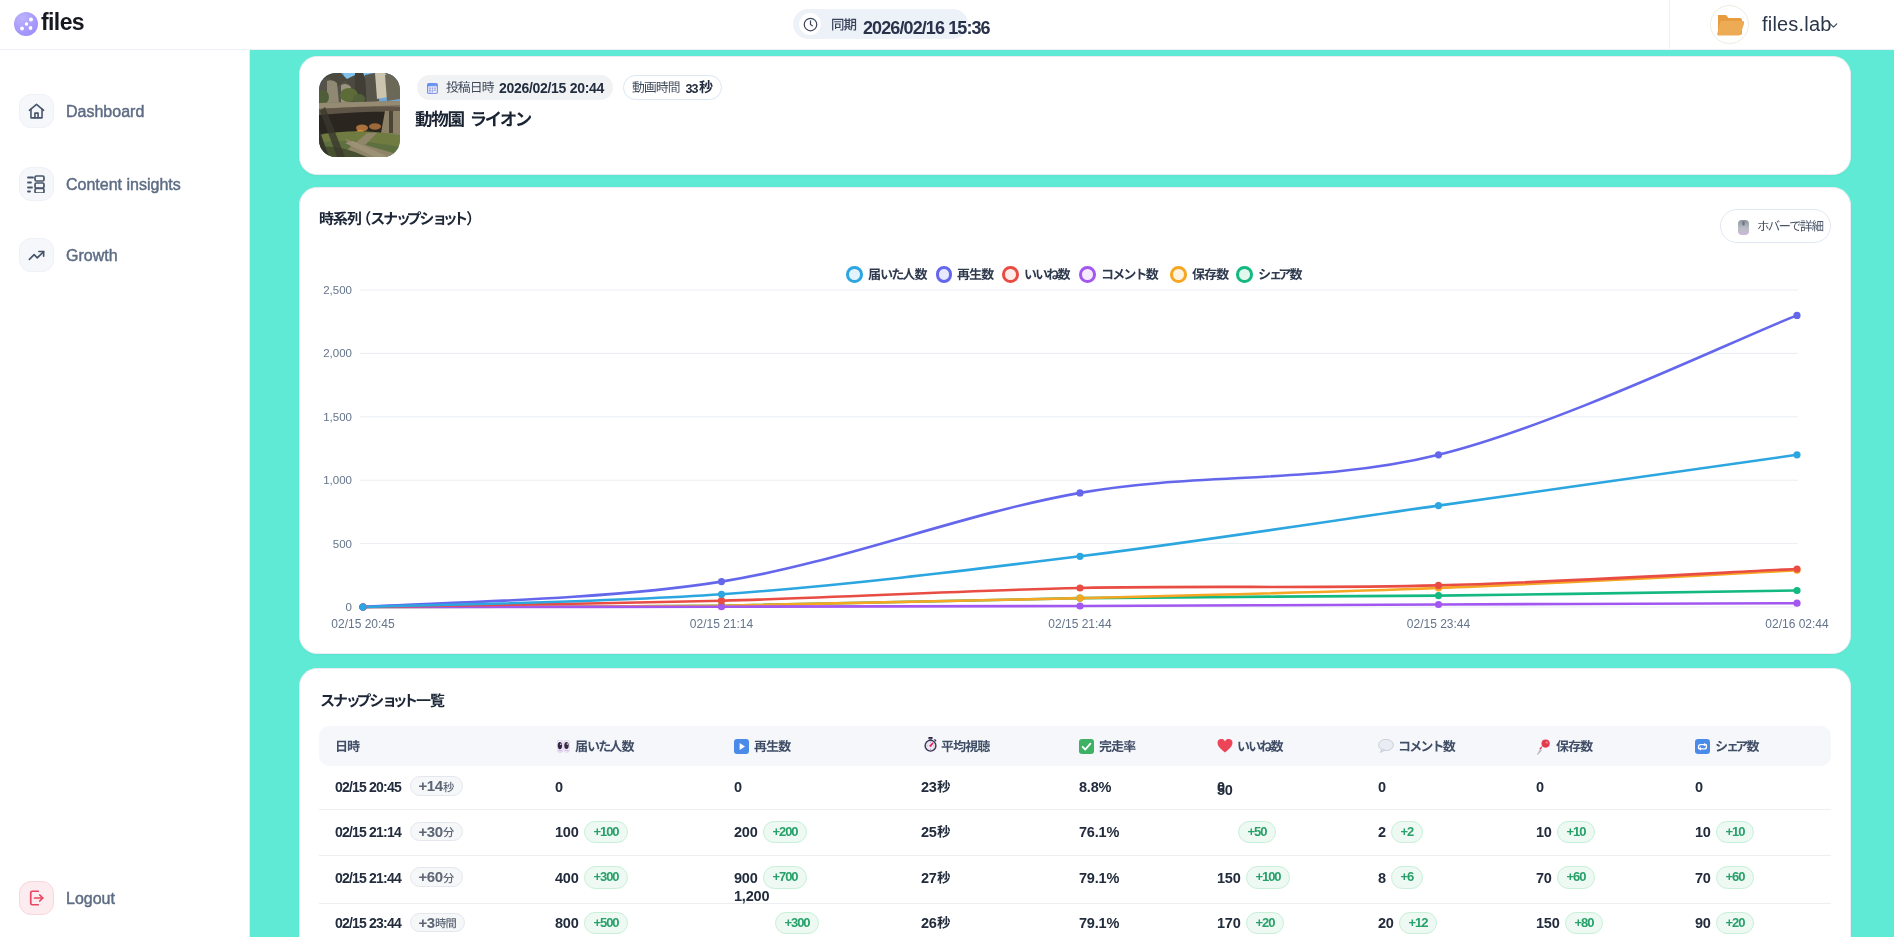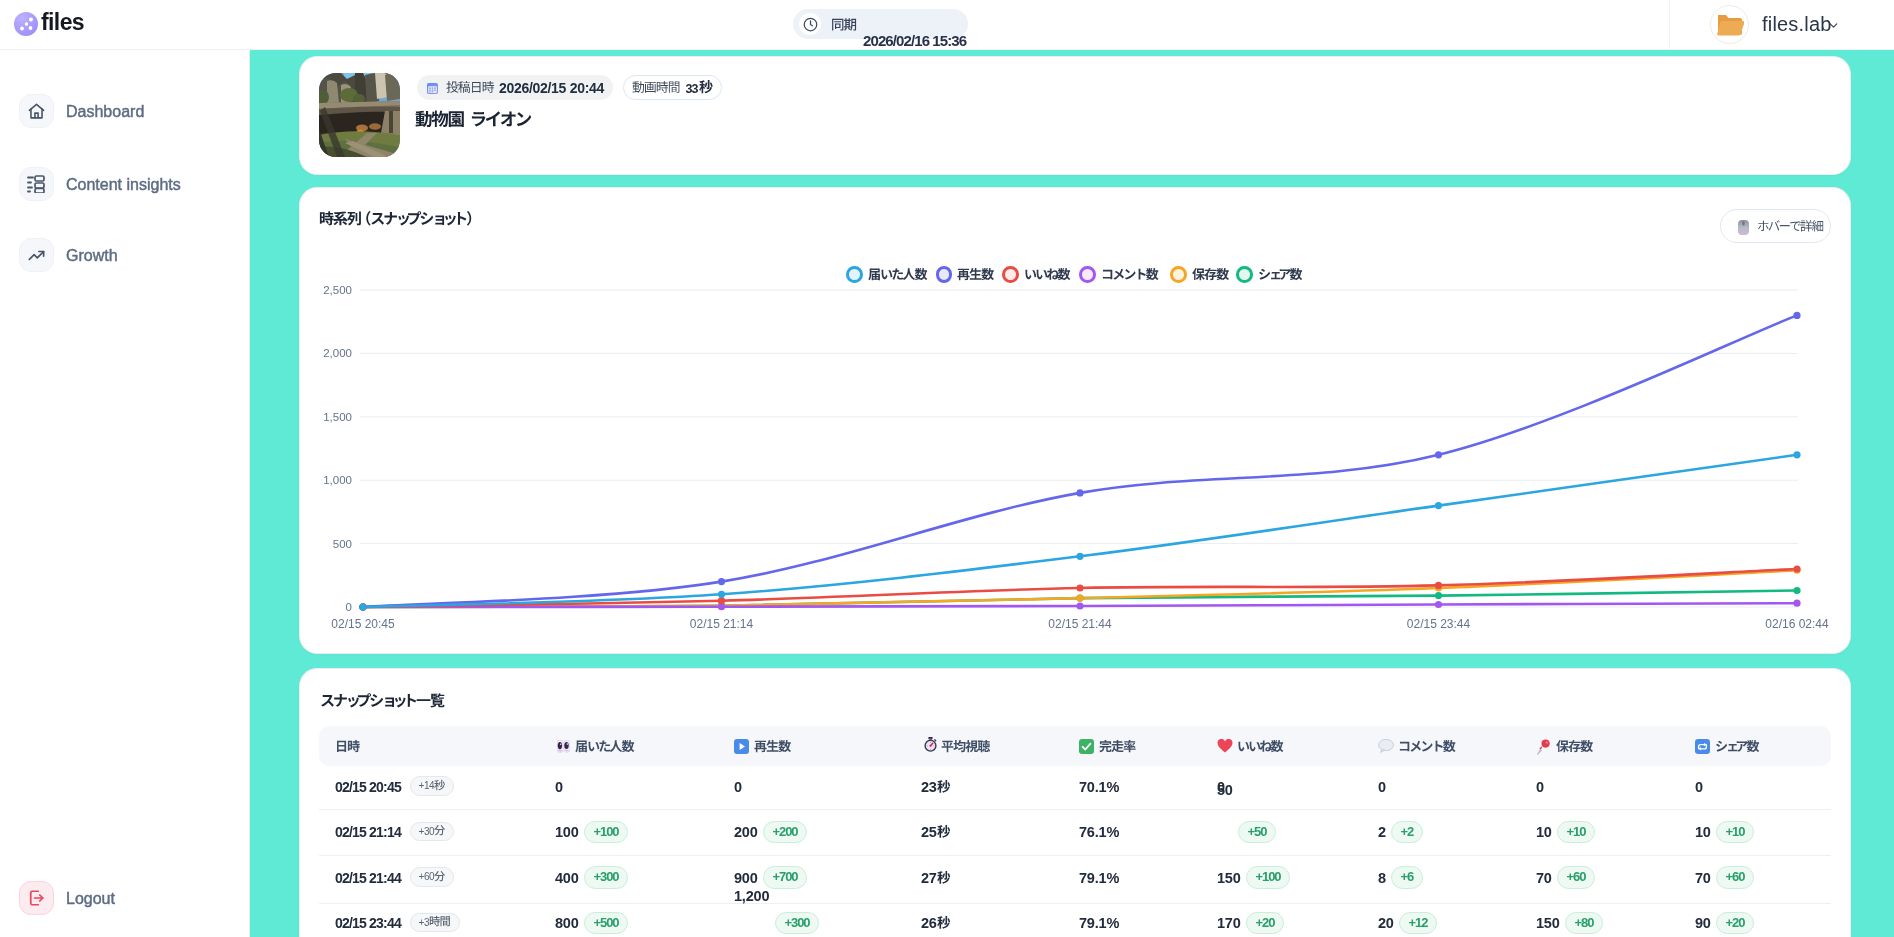--- a/index.html
+++ b/index.html
@@ -2,21 +2,21 @@
 <html><head><meta charset="utf-8"><style>
 *{margin:0;padding:0;box-sizing:border-box}
 html,body{width:1894px;height:937px;overflow:hidden}
 #page{position:relative;width:1894px;height:937px;background:#5eead4;font-family:"Liberation Sans",sans-serif;overflow:hidden}
 .abs{position:absolute}
 .card{position:absolute;background:#fff;border:1.5px solid #e9ecf2;border-radius:18px;box-shadow:0 1px 2px rgba(30,41,59,.03)}
 .mono{font-family:"Liberation Sans",sans-serif;font-weight:bold}
 .gbadge{position:absolute;height:22.5px;border-radius:11.5px;background:#edf9f2;border:1.2px solid #c8f0d9;color:#27a06a;
   font-size:13px;font-weight:bold;line-height:20px;padding:0 8.6px;letter-spacing:-1.1px}
 .tbadge{position:absolute;height:19.5px;border-radius:10px;background:#f6f7f9;border:1px solid #e4e7ed;color:#5b6574;
-  font-size:10px;font-weight:normal;line-height:17.5px;padding:0 7.5px;letter-spacing:-0.4px}
+  font-size:15px;font-weight:bold;line-height:17.5px;padding:0 7.5px;letter-spacing:-0.4px}
 .num{position:absolute;font-weight:bold;color:#222c3d;font-size:14.5px;letter-spacing:-0.2px}
 </style></head><body>
 <div id="page">
     <div class="abs" style="left:0;top:50px;width:250px;height:887px;background:#fff;border-right:1px solid #e8eaf0"></div>
     <div class="abs" style="left:0;top:0;width:1894px;height:50px;background:#fff;border-bottom:1px solid #edf0f4"></div>
     <svg class="abs" style="left:14px;top:12px" width="24" height="24" viewBox="0 0 24 24">
 <defs>
         <radialGradient id="lg" cx="35%" cy="25%" r="90%">
           <stop offset="0%" stop-color="#bcb2fd"></stop>
           <stop offset="100%" stop-color="#988afa"></stop>
@@ -31,21 +31,21 @@
     <div class="abs" style="left:41px;top:10.5px;font-size:23px;font-weight:bold;color:#16191f;letter-spacing:-0.6px;line-height:23px">files</div>
     <div class="abs" style="left:793px;top:9px;width:175px;height:30px;background:#edf1f8;border-radius:15px"></div>
     <div class="abs" style="left:799px;top:13px;width:22px;height:22px;background:#fff;border-radius:50%"></div>
     <svg class="abs" style="left:802.5px;top:16.5px" width="15" height="15" viewBox="0 0 24 24" fill="none" stroke="#3d4961" stroke-width="2" stroke-linecap="round">
       <circle cx="12" cy="12" r="10"></circle>
       <path d="M12 6v6l3 2"></path>
     </svg>
     <svg style="position:absolute;left:831.0px;top:15.5px" width="27" height="18" viewBox="0 -13.5 27 18">
       <path d="M3.3 -8.3H10.2V-7.2H3.3ZM4.0 -6.0H5.2V-0.6H4.0ZM4.7 -6.0H9.5V-1.6H4.7V-2.6H8.3V-4.9H4.7ZM1.1 -10.7H11.9V-9.5H2.3V1.1H1.1ZM11.2 -10.7H12.4V-0.4Q12.4 0.1 12.3 0.4Q12.1 0.8 11.8 0.9Q11.5 1.1 10.9 1.1Q10.3 1.1 9.5 1.1Q9.4 1.0 9.4 0.7Q9.3 0.5 9.2 0.3Q9.1 0.1 9.0 -0.1Q9.6 -0.1 10.1 -0.1Q10.7 -0.1 10.8 -0.1Q11.0 -0.1 11.1 -0.2Q11.2 -0.2 11.2 -0.4Z M20.8 -10.8H24.5V-9.6H20.8ZM20.8 -7.7H24.5V-6.5H20.8ZM20.8 -4.5H24.5V-3.4H20.8ZM23.9 -10.8H25.1V-0.4Q25.1 0.1 25.0 0.4Q24.9 0.7 24.6 0.9Q24.3 1.0 23.7 1.1Q23.2 1.1 22.5 1.1Q22.5 0.8 22.3 0.5Q22.2 0.1 22.1 -0.1Q22.6 -0.1 23.0 -0.1Q23.5 -0.1 23.6 -0.1Q23.8 -0.1 23.8 -0.2Q23.9 -0.2 23.9 -0.4ZM20.3 -10.8H21.5V-5.8Q21.5 -5.0 21.4 -4.1Q21.4 -3.2 21.3 -2.3Q21.1 -1.3 20.9 -0.4Q20.6 0.5 20.1 1.2Q20.0 1.1 19.8 0.9Q19.7 0.8 19.5 0.6Q19.3 0.5 19.1 0.5Q19.7 -0.4 19.9 -1.5Q20.2 -2.6 20.2 -3.7Q20.3 -4.9 20.3 -5.8ZM13.2 -9.7H19.7V-8.6H13.2ZM14.9 -7.5H18.2V-6.5H14.9ZM14.9 -5.4H18.2V-4.4H14.9ZM13.0 -3.3H19.7V-2.1H13.0ZM14.3 -11.2H15.5V-2.8H14.3ZM17.6 -11.2H18.8V-2.8H17.6ZM14.8 -1.9 16.0 -1.6Q15.7 -0.8 15.1 -0.1Q14.6 0.6 14.0 1.1Q13.9 1.0 13.7 0.9Q13.5 0.8 13.3 0.6Q13.1 0.5 13.0 0.4Q13.5 -0.0 14.0 -0.7Q14.5 -1.3 14.8 -1.9ZM16.8 -1.4 17.8 -2.0Q18.0 -1.7 18.3 -1.3Q18.6 -0.9 18.9 -0.6Q19.1 -0.2 19.2 0.0L18.2 0.6Q18.1 0.4 17.8 0.0Q17.6 -0.4 17.3 -0.7Q17.1 -1.1 16.8 -1.4Z" fill="#37415a"></path>
     </svg>
-    <div class="abs mono" style="left:863px;top:31px;font-size:15px;letter-spacing:-0.9px;color:#28324a;line-height:20px">2026/02/16 15:36</div>
+    <div class="abs mono" style="left:863px;top:18px;font-size:18px;letter-spacing:-0.9px;color:#28324a;line-height:20px">2026/02/16 15:36</div>
     <div class="abs" style="left:1669px;top:0;width:1px;height:50px;background:#eef1f5"></div>
     <div class="abs" style="left:1710px;top:5px;width:39px;height:39px;border:1px solid #f0ece2;border-radius:50%"></div>
     <svg class="abs" style="left:1716px;top:12px" width="28" height="25" viewBox="0 0 28 25">
 <path d="M2 3 h8 l2.5 3 H24 a2 2 0 0 1 2 2 v13 a2 2 0 0 1 -2 2 H4 a2 2 0 0 1 -2 -2 Z" fill="#e89c3f"></path>
 <path d="M5.5 9 H26.8 a1.6 1.6 0 0 1 1.5 2.1 L24.6 21.9 a2.2 2.2 0 0 1 -2.1 1.6 H2.6 a1.4 1.4 0 0 1 -1.35 -1.8 L4 10.6 A2.2 2.2 0 0 1 5.5 9 Z" fill="#eeab55"></path>
     </svg>
     <div class="abs" style="left:1762px;top:15px;font-size:20px;color:#2b3648;letter-spacing:0.2px;line-height:19px">files.lab</div>
     <svg class="abs" style="left:1827px;top:19px" width="13" height="13" viewBox="0 0 24 24" fill="none" stroke="#3f4a5e" stroke-width="2.4" stroke-linecap="round" stroke-linejoin="round">
       <path d="M6 9l6 6 6-6"></path>
     </svg>
@@ -338,21 +338,21 @@
     <div class="abs" style="left:319px;top:902.6px;width:1512px;height:1px;background:#edeff3"></div>
     <div class="abs mono" style="left:335px;top:776.5px;font-size:14px;letter-spacing:-0.8px;color:#222c3d;line-height:20px">02/15 20:45</div>
     <div class="tbadge" style="left:410px;top:776.0px">+14<svg style="vertical-align:-3.6px" width="11.5" height="15" viewBox="0 -11.3 11.5 15">
         <path d="M7.2 -9.5H8.3V-3.6Q8.3 -3.2 8.2 -3.0Q8.1 -2.8 7.9 -2.6Q7.6 -2.5 7.2 -2.5Q6.9 -2.4 6.3 -2.4Q6.3 -2.6 6.2 -2.9Q6.1 -3.2 6.0 -3.5Q6.3 -3.4 6.6 -3.4Q6.9 -3.4 7.1 -3.5Q7.2 -3.5 7.2 -3.6ZM5.6 -7.6 6.6 -7.4Q6.4 -6.4 6.0 -5.4Q5.7 -4.5 5.3 -3.8Q5.2 -3.9 5.0 -4.0Q4.8 -4.1 4.7 -4.2Q4.5 -4.3 4.4 -4.3Q4.8 -4.9 5.1 -5.8Q5.4 -6.7 5.6 -7.6ZM8.8 -7.4 9.8 -7.7Q10.0 -7.2 10.3 -6.6Q10.5 -6.0 10.7 -5.5Q10.9 -4.9 11.0 -4.5L10.0 -4.1Q9.9 -4.6 9.8 -5.1Q9.6 -5.7 9.4 -6.3Q9.1 -6.9 8.8 -7.4ZM9.3 -4.0 10.4 -3.7Q10.0 -2.4 9.3 -1.5Q8.6 -0.6 7.5 0.0Q6.4 0.6 5.0 0.9Q4.9 0.7 4.7 0.4Q4.6 0.1 4.4 -0.0Q5.7 -0.3 6.7 -0.8Q7.7 -1.3 8.3 -2.0Q9.0 -2.8 9.3 -4.0ZM2.3 -8.6H3.3V0.9H2.3ZM0.5 -6.4H4.6V-5.4H0.5ZM2.3 -6.0 3.0 -5.7Q2.8 -5.1 2.6 -4.4Q2.3 -3.8 2.0 -3.2Q1.8 -2.5 1.4 -2.0Q1.1 -1.4 0.8 -1.0Q0.7 -1.2 0.6 -1.5Q0.4 -1.8 0.3 -2.0Q0.6 -2.4 0.9 -2.8Q1.2 -3.3 1.5 -3.8Q1.7 -4.4 1.9 -4.9Q2.2 -5.5 2.3 -6.0ZM4.0 -9.4 4.7 -8.6Q4.2 -8.4 3.5 -8.2Q2.8 -8.0 2.1 -7.9Q1.4 -7.8 0.7 -7.7Q0.7 -7.8 0.6 -8.1Q0.5 -8.3 0.4 -8.5Q1.1 -8.6 1.7 -8.7Q2.4 -8.9 3.0 -9.0Q3.6 -9.2 4.0 -9.4ZM3.3 -4.8Q3.4 -4.8 3.6 -4.5Q3.8 -4.3 4.1 -4.1Q4.3 -3.8 4.5 -3.6Q4.7 -3.4 4.8 -3.3L4.2 -2.5Q4.1 -2.6 3.9 -2.9Q3.7 -3.2 3.5 -3.5Q3.3 -3.8 3.1 -4.0Q2.9 -4.3 2.8 -4.4Z" fill="#5b6574"></path>
       </svg></div>
     <div class="num" style="left:555px;top:775.5px;line-height:22px">0</div>
     <div class="num" style="left:734px;top:775.5px;line-height:22px">0</div>
     <div class="num" style="left:921px;top:775.5px;line-height:22px">23<svg style="vertical-align:-4.3px" width="13.6" height="18" viewBox="0 -13.5 13.6 18">
         <path d="M8.5 -11.5H10.1V-4.5Q10.1 -3.9 10.0 -3.6Q9.9 -3.2 9.5 -3.0Q9.2 -2.8 8.7 -2.8Q8.3 -2.7 7.6 -2.7Q7.6 -3.1 7.4 -3.5Q7.3 -4.0 7.1 -4.3Q7.5 -4.3 7.8 -4.3Q8.2 -4.3 8.3 -4.3Q8.5 -4.3 8.5 -4.5ZM6.5 -9.1 8.0 -8.9Q7.8 -7.6 7.4 -6.4Q7.0 -5.3 6.5 -4.5Q6.3 -4.6 6.1 -4.7Q5.8 -4.9 5.6 -5.0Q5.3 -5.1 5.1 -5.2Q5.6 -5.9 6.0 -7.0Q6.3 -8.0 6.5 -9.1ZM10.4 -8.8 11.9 -9.3Q12.2 -8.7 12.5 -8.0Q12.7 -7.3 12.9 -6.6Q13.1 -6.0 13.2 -5.4L11.7 -4.9Q11.7 -5.4 11.5 -6.1Q11.3 -6.8 11.0 -7.5Q10.8 -8.2 10.4 -8.8ZM11.0 -4.8 12.6 -4.4Q12.1 -2.8 11.2 -1.7Q10.4 -0.6 9.1 0.1Q7.8 0.8 6.1 1.2Q6.0 0.9 5.7 0.4Q5.5 0.0 5.2 -0.3Q6.8 -0.6 7.9 -1.1Q9.0 -1.6 9.8 -2.5Q10.6 -3.4 11.0 -4.8ZM2.5 -10.2H4.1V1.2H2.5ZM0.6 -7.7H5.5V-6.2H0.6ZM2.6 -7.1 3.5 -6.7Q3.3 -5.9 3.1 -5.1Q2.8 -4.4 2.5 -3.6Q2.1 -2.8 1.8 -2.2Q1.4 -1.5 1.0 -1.0Q0.9 -1.3 0.7 -1.8Q0.5 -2.2 0.3 -2.5Q0.6 -2.9 1.0 -3.5Q1.3 -4.0 1.6 -4.6Q1.9 -5.3 2.2 -5.9Q2.4 -6.5 2.6 -7.1ZM4.6 -11.3 5.7 -10.1Q5.0 -9.8 4.2 -9.6Q3.3 -9.4 2.5 -9.2Q1.6 -9.1 0.9 -9.0Q0.8 -9.2 0.7 -9.6Q0.5 -10.0 0.4 -10.2Q1.1 -10.3 1.9 -10.5Q2.7 -10.7 3.4 -10.9Q4.1 -11.1 4.6 -11.3ZM4.0 -5.8Q4.2 -5.7 4.4 -5.4Q4.7 -5.2 4.9 -4.9Q5.2 -4.6 5.5 -4.4Q5.7 -4.1 5.8 -4.0L4.9 -2.7Q4.8 -3.0 4.6 -3.3Q4.4 -3.6 4.1 -4.0Q3.9 -4.3 3.7 -4.6Q3.5 -5.0 3.3 -5.2Z" fill="#222c3d"></path>
       </svg></div>
-    <div class="num" style="left:1079px;top:775.5px;line-height:22px">70.1%</div>
+    <div class="num" style="left:1079px;top:775.5px;line-height:22px">8.8%</div>
     <div class="num" style="left:1217px;top:775.5px;line-height:22px">0</div>
     <div class="num" style="left:1378px;top:775.5px;line-height:22px">0</div>
     <div class="num" style="left:1536px;top:775.5px;line-height:22px">0</div>
     <div class="num" style="left:1695px;top:775.5px;line-height:22px">0</div>
     <div class="abs mono" style="left:335px;top:822px;font-size:14px;letter-spacing:-0.8px;color:#222c3d;line-height:20px">02/15 21:14</div>
     <div class="tbadge" style="left:410px;top:821.5px">+30<svg style="vertical-align:-3.6px" width="11.5" height="15" viewBox="0 -11.3 11.5 15">
         <path d="M2.2 -5.3H8.5V-4.3H2.2ZM8.1 -5.3H9.2Q9.2 -5.3 9.2 -5.2Q9.2 -5.1 9.2 -5.0Q9.2 -4.9 9.2 -4.8Q9.2 -3.5 9.1 -2.6Q9.0 -1.7 9.0 -1.1Q8.9 -0.5 8.8 -0.1Q8.7 0.2 8.5 0.4Q8.3 0.7 8.1 0.8Q7.9 0.8 7.6 0.9Q7.3 0.9 6.8 0.9Q6.3 0.9 5.8 0.9Q5.8 0.6 5.7 0.3Q5.6 0.0 5.5 -0.2Q6.0 -0.2 6.4 -0.1Q6.9 -0.1 7.1 -0.1Q7.2 -0.1 7.4 -0.2Q7.5 -0.2 7.5 -0.3Q7.7 -0.4 7.8 -0.9Q7.9 -1.5 8.0 -2.5Q8.0 -3.5 8.1 -5.1ZM3.6 -9.3 4.7 -9.0Q4.3 -8.0 3.7 -7.2Q3.2 -6.3 2.5 -5.5Q1.8 -4.8 1.1 -4.2Q1.0 -4.4 0.9 -4.5Q0.7 -4.7 0.5 -4.8Q0.3 -5.0 0.2 -5.1Q0.9 -5.6 1.6 -6.2Q2.2 -6.9 2.7 -7.7Q3.2 -8.5 3.6 -9.3ZM7.7 -9.4Q8.0 -8.8 8.3 -8.2Q8.7 -7.7 9.2 -7.1Q9.7 -6.6 10.1 -6.1Q10.6 -5.6 11.1 -5.3Q10.9 -5.2 10.8 -5.0Q10.6 -4.8 10.4 -4.7Q10.3 -4.5 10.2 -4.3Q9.7 -4.7 9.2 -5.3Q8.7 -5.8 8.3 -6.4Q7.8 -7.0 7.4 -7.7Q7.0 -8.3 6.6 -8.9ZM4.4 -5.0H5.5Q5.4 -4.1 5.3 -3.2Q5.1 -2.3 4.6 -1.5Q4.2 -0.7 3.5 -0.1Q2.7 0.6 1.5 1.0Q1.4 0.9 1.3 0.7Q1.2 0.5 1.1 0.3Q0.9 0.2 0.8 0.1Q1.9 -0.3 2.6 -0.9Q3.3 -1.4 3.6 -2.1Q4.0 -2.7 4.1 -3.5Q4.3 -4.2 4.4 -5.0Z" fill="#5b6574"></path>
       </svg></div>
     <div class="num" style="left:555px;top:821px;line-height:22px">100</div>
     <div class="gbadge" style="left:584px;top:820.5px">+100</div>

